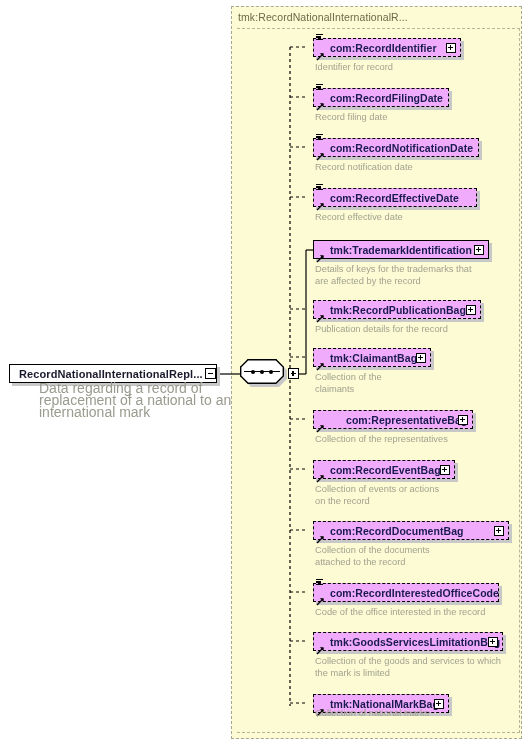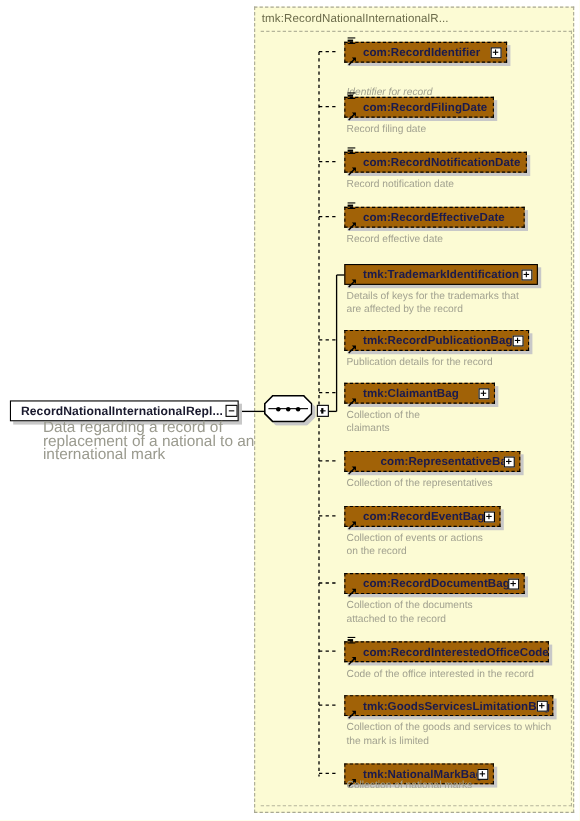--- a/index.html
+++ b/index.html
@@ -118,21 +118,21 @@
   .seq-expander{left:288px;top:368px;}
 
   
   .node{position:absolute;height:20px;}
   .node .shadow{
     position:absolute;left:3px;top:3px;right:-3px;height:19px;
     background:#c8c8c8;width:100%;
   }
   .node .body{
     position:absolute;left:0;top:0;height:19px;
-    background:#a16207;
+    background:#f0abfc;
     box-sizing:border-box;
     display:flex;align-items:center;
     width:100%;
   }
   .node.optional .body{border:1.3px dashed #000000;}
   .node.required .body{border:1.4px solid #000000;}
   .node .label{
     font-size:10.5px;font-weight:bold;color:#1a1a4e;
     padding-left:16px;white-space:nowrap;letter-spacing:0.05px;
   }
@@ -245,21 +245,21 @@
         <div class="glyph-lines">
           <i></i>
           <i></i>
           <i></i>
         </div>
         <div class="glyph-arrow"><svg viewBox="0 0 9 9" width="9" height="9">
             <path d="M1 8 L7 2" stroke="#000" stroke-width="1.3" fill="none"></path>
             <path d="M7.6 1.2 L7.6 5.0 L3.8 1.2 Z" fill="#000"></path>
           </svg></div>
       </div>
-      <div class="node-desc" style="left: 315px; top: 78px; font-style: italic;">Identifier for record</div>
+      <div class="node-desc" style="left: 315px; top: 62px;">Identifier for record</div>
       <div class="node optional" style="left: 313px; top: 88px; width: 136px;">
         <div class="shadow"></div>
         <div class="body">
           <span class="label">com:RecordFilingDate</span>
         </div>
         <div class="glyph-lines">
           <i></i>
           <i></i>
           <i></i>
         </div>
@@ -319,21 +319,21 @@
         <div class="body">
           <span class="label" style="padding-right: 18px;">tmk:RecordPublicationBag</span>
           <span class="nodeplus"></span>
         </div>
         <div class="glyph-arrow"><svg viewBox="0 0 9 9" width="9" height="9">
             <path d="M1 8 L7 2" stroke="#000" stroke-width="1.3" fill="none"></path>
             <path d="M7.6 1.2 L7.6 5.0 L3.8 1.2 Z" fill="#000"></path>
           </svg></div>
       </div>
       <div class="node-desc" style="left: 315px; top: 324px;">Publication details for the record</div>
-      <div class="node optional" style="left: 313px; top: 348px; width: 137px; text-decoration: underline;">
+      <div class="node optional" style="left: 313px; top: 348px; width: 118px; text-decoration: underline;">
         <div class="shadow"></div>
         <div class="body">
           <span class="label" style="padding-right: 18px;">tmk:ClaimantBag</span>
           <span class="nodeplus"></span>
         </div>
         <div class="glyph-arrow"><svg viewBox="0 0 9 9" width="9" height="9">
             <path d="M1 8 L7 2" stroke="#000" stroke-width="1.3" fill="none"></path>
             <path d="M7.6 1.2 L7.6 5.0 L3.8 1.2 Z" fill="#000"></path>
           </svg></div>
       </div>
@@ -357,21 +357,21 @@
           <span class="label" style="padding-right: 18px;">com:RecordEventBag</span>
           <span class="nodeplus"></span>
         </div>
         <div class="glyph-arrow"><svg viewBox="0 0 9 9" width="9" height="9">
             <path d="M1 8 L7 2" stroke="#000" stroke-width="1.3" fill="none"></path>
             <path d="M7.6 1.2 L7.6 5.0 L3.8 1.2 Z" fill="#000"></path>
           </svg></div>
       </div>
       <div class="node-desc" style="left: 315px; top: 484px;">Collection of events or actions
 on the record</div>
-      <div class="node optional" style="left: 313px; top: 521px; width: 164px;">
+      <div class="node optional" style="left: 313px; top: 521px; width: 196px;">
         <div class="shadow"></div>
         <div class="body">
           <span class="label" style="padding-right: 18px;">com:RecordDocumentBag</span>
           <span class="nodeplus"></span>
         </div>
         <div class="glyph-arrow"><svg viewBox="0 0 9 9" width="9" height="9">
             <path d="M1 8 L7 2" stroke="#000" stroke-width="1.3" fill="none"></path>
             <path d="M7.6 1.2 L7.6 5.0 L3.8 1.2 Z" fill="#000"></path>
           </svg></div>
       </div>

